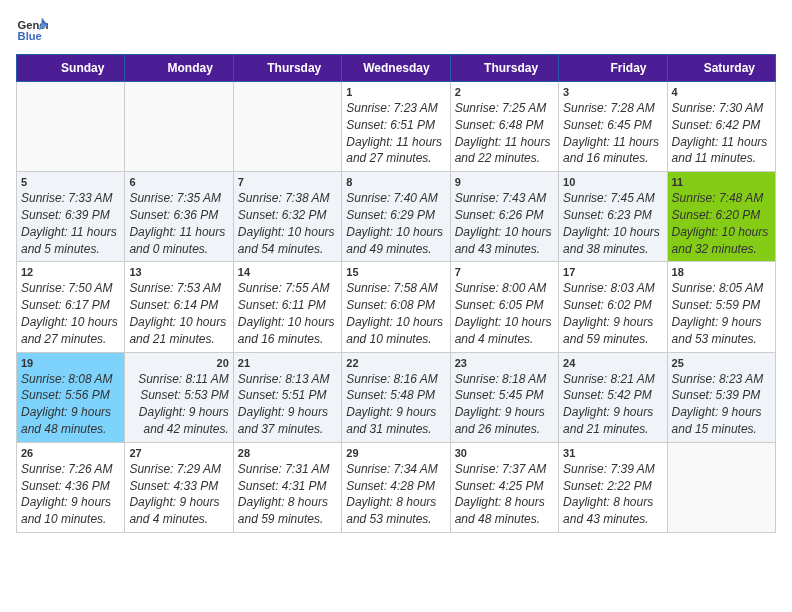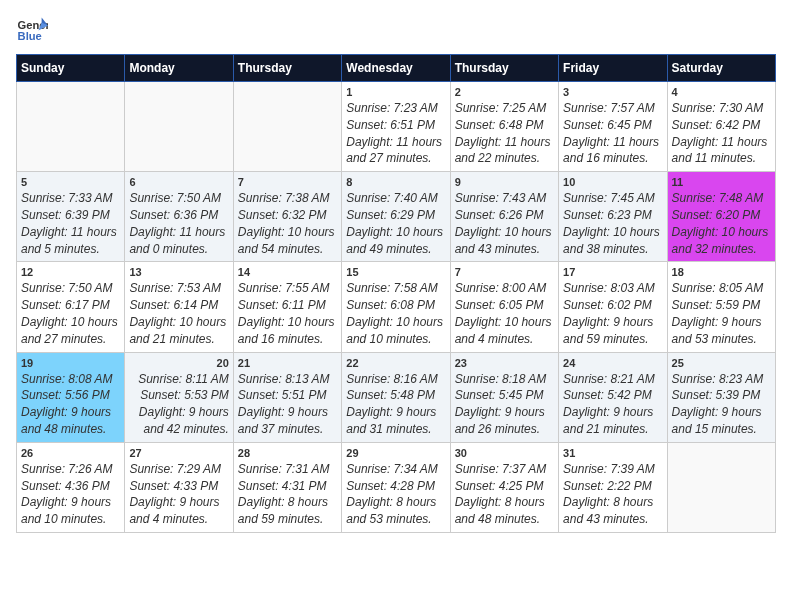--- a/index.html
+++ b/index.html
@@ -27,26 +27,26 @@
     }
     .title-block { text-align: right; }
     .month-title { font-size: 32px; font-weight: bold; color: #333; }
     .location { font-size: 15px; color: #555; }
     .calendar {
       width: 100%;
       border-collapse: collapse;
       border: 1px solid #ccc;
     }
     .calendar th {
-      background: #0f172a;
+      background: #4c1d95;
       color: #fff;
       font-size: 12px;
       font-weight: bold;
-      padding: 6px 4px;
-      text-align: left;
+      padding: 6px 20px;
+      text-align: right;
       border: 1px solid #2a5aaa;
     }
     .calendar td {
       width: 108px;
       vertical-align: top;
       border: 1px solid #ccc;
       padding: 4px;
       font-size: 10px;
       color: #333;
       height: 88px;
@@ -112,41 +112,41 @@
 Daylight: 11 hours and 27 minutes.</div>
         </td>
         <td>
           <div class="day-number">2</div>
           <div class="day-info">Sunrise: 7:25 AM
 Sunset: 6:48 PM
 Daylight: 11 hours and 22 minutes.</div>
         </td>
         <td>
           <div class="day-number">3</div>
-          <div class="day-info">Sunrise: 7:57 AM
+          <div class="day-info">Sunrise: 7:28 AM
 Sunset: 6:45 PM
 Daylight: 11 hours and 16 minutes.</div>
         </td>
         <td>
           <div class="day-number">4</div>
           <div class="day-info">Sunrise: 7:30 AM
 Sunset: 6:42 PM
 Daylight: 11 hours and 11 minutes.</div>
         </td>
       </tr>
       <tr>
         <td style="background: rgb(240, 244, 248);">
           <div class="day-number">5</div>
           <div class="day-info">Sunrise: 7:33 AM
 Sunset: 6:39 PM
 Daylight: 11 hours and 5 minutes.</div>
         </td>
         <td style="background: rgb(240, 244, 248);">
           <div class="day-number">6</div>
-          <div class="day-info">Sunrise: 7:50 AM
+          <div class="day-info">Sunrise: 7:35 AM
 Sunset: 6:36 PM
 Daylight: 11 hours and 0 minutes.</div>
         </td>
         <td style="background: rgb(240, 244, 248);">
           <div class="day-number">7</div>
           <div class="day-info">Sunrise: 7:38 AM
 Sunset: 6:32 PM
 Daylight: 10 hours and 54 minutes.</div>
         </td>
         <td style="background: rgb(240, 244, 248);">
@@ -160,21 +160,21 @@
           <div class="day-info">Sunrise: 7:43 AM
 Sunset: 6:26 PM
 Daylight: 10 hours and 43 minutes.</div>
         </td>
         <td style="background: rgb(240, 244, 248);">
           <div class="day-number">10</div>
           <div class="day-info">Sunrise: 7:45 AM
 Sunset: 6:23 PM
 Daylight: 10 hours and 38 minutes.</div>
         </td>
-        <td style="background: #d946ef;">
+        <td style="background: #84cc16;">
           <div class="day-number">11</div>
           <div class="day-info">Sunrise: 7:48 AM
 Sunset: 6:20 PM
 Daylight: 10 hours and 32 minutes.</div>
         </td>
       </tr>
       <tr>
         <td>
           <div class="day-number">12</div>
           <div class="day-info">Sunrise: 7:50 AM

